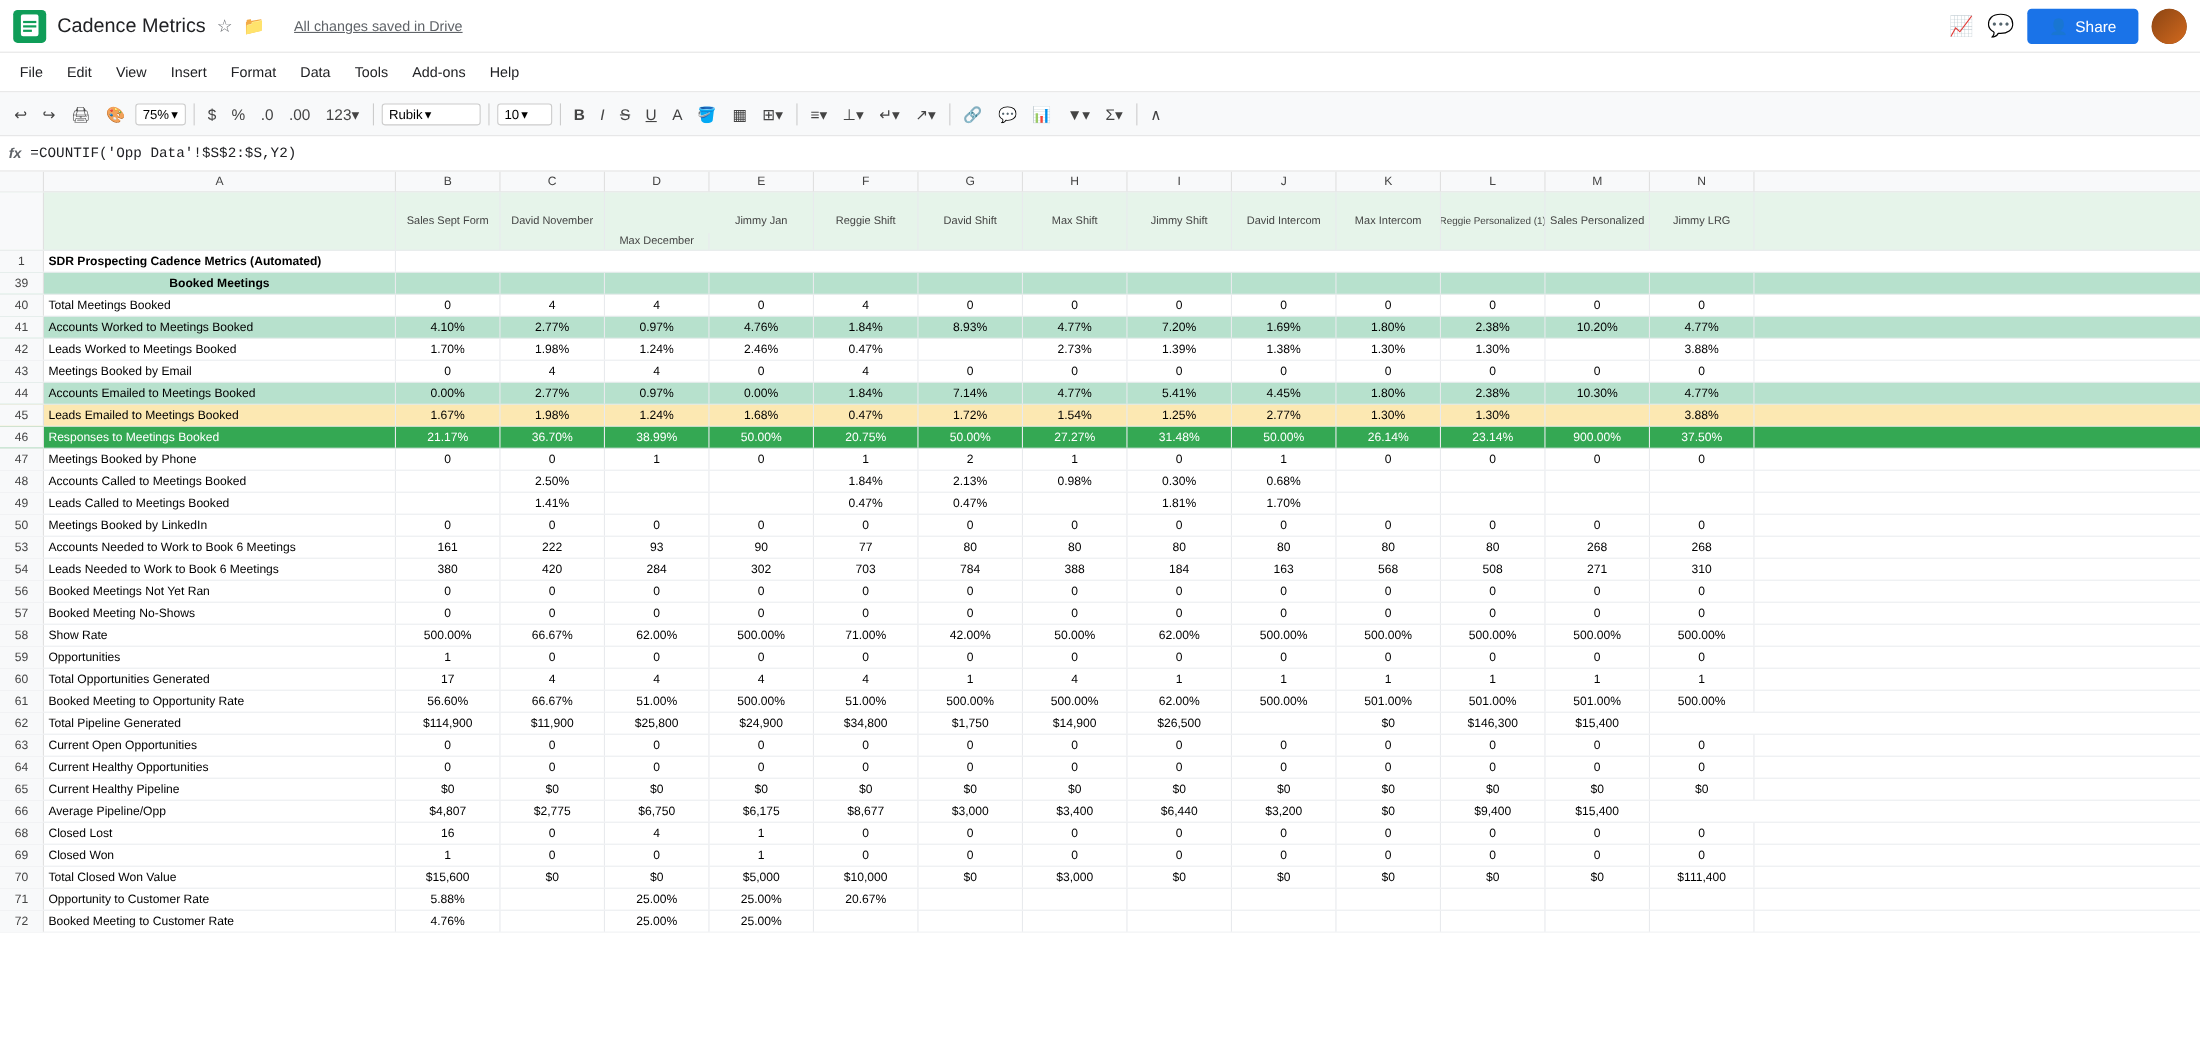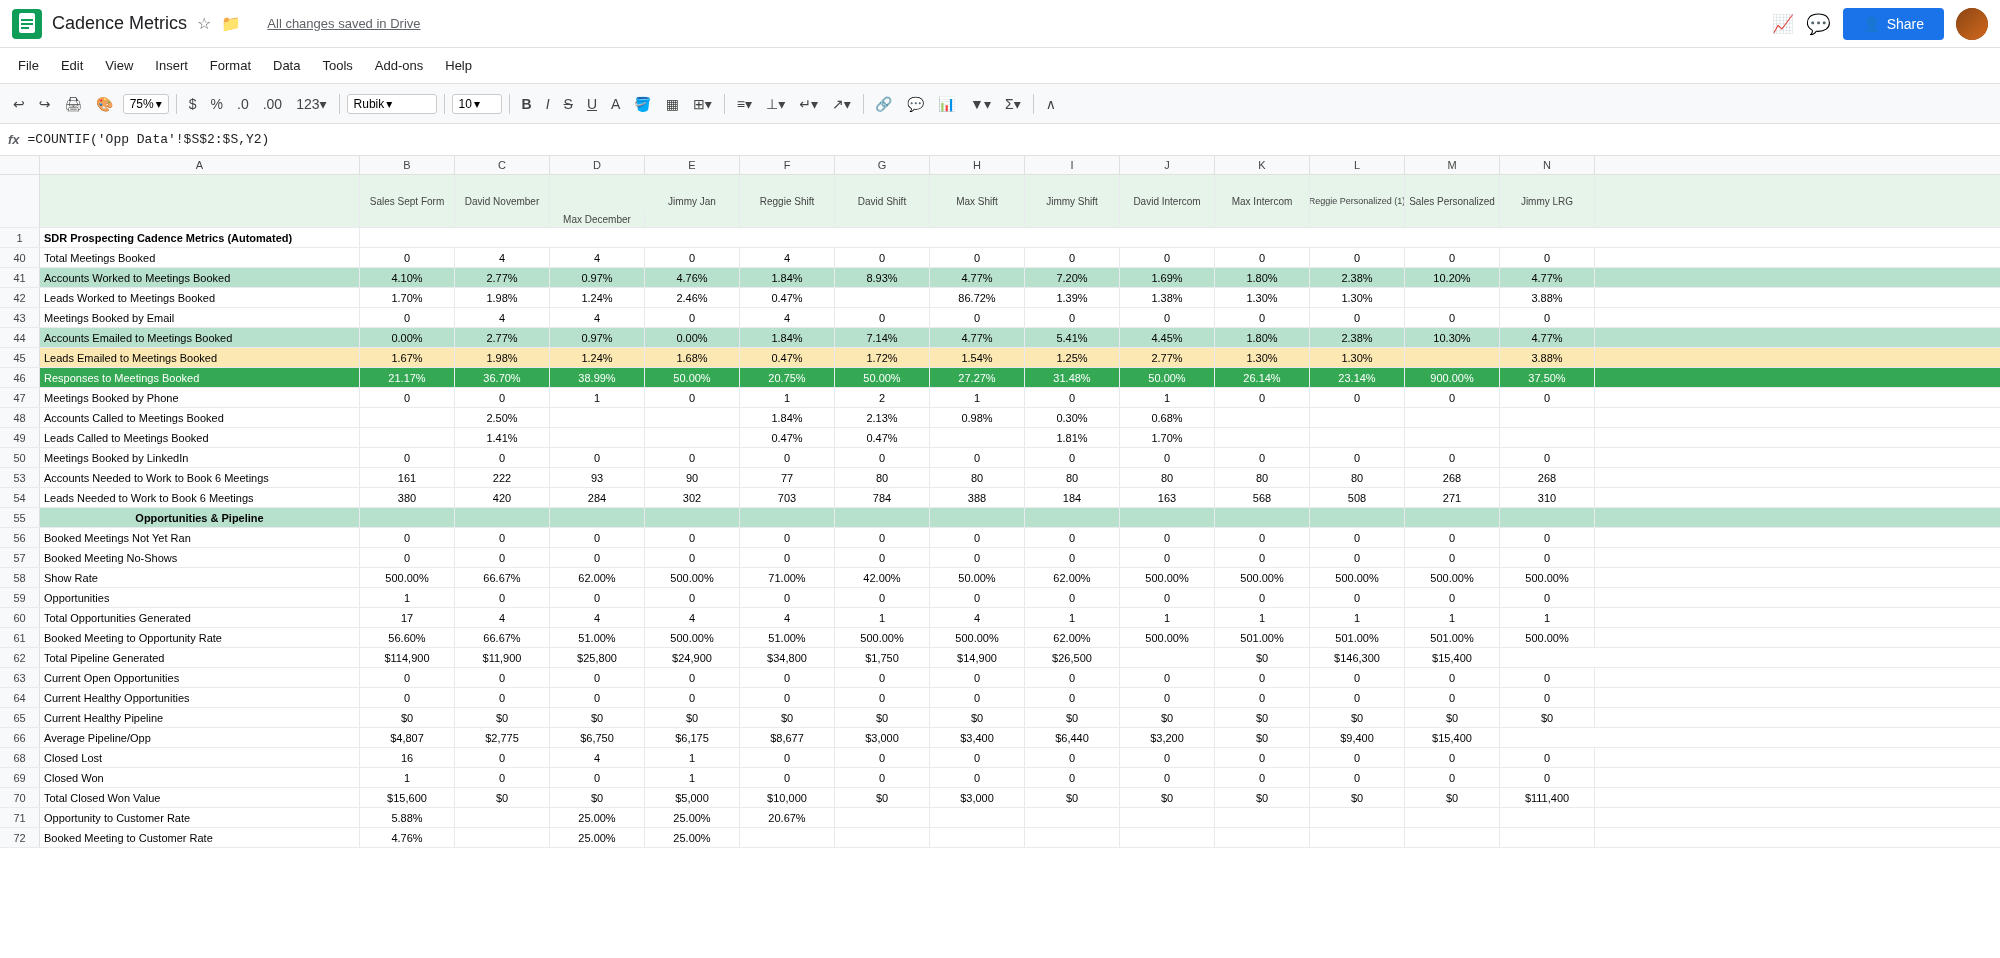--- a/index.html
+++ b/index.html
@@ -215,20 +215,37 @@
     <div class="cell cell-data" style="font-size:10px;color:#444;text-align:center;justify-content:center;font-size:9px;">Reggie Personalized (1)</div>
     <div class="cell cell-data" style="font-size:10px;color:#444;text-align:center;justify-content:center;">Sales Personalized</div>
     <div class="cell cell-data" style="font-size:10px;color:#444;text-align:center;justify-content:center;">Jimmy LRG</div>
   </div>
 
   <div id="grid">
       <div class="grid-row" style="background: rgb(255, 255, 255);">
         <div class="row-num">1</div>
         <div class="cell cell-a" style="font-weight: bold;">SDR Prospecting Cadence Metrics (Automated)</div>
       </div>
+      <div class="grid-row" style="background: rgb(183, 225, 205);">
+        <div class="row-num">39</div>
+        <div class="cell cell-a" style="font-weight: bold; text-align: center; justify-content: center; display: flex; width: 320px;">Booked Meetings</div>
+        <div class="cell cell-data" style="justify-content: center; text-align: center;"></div>
+        <div class="cell cell-data" style="justify-content: center; text-align: center;"></div>
+        <div class="cell cell-data" style="justify-content: center; text-align: center;"></div>
+        <div class="cell cell-data" style="justify-content: center; text-align: center;"></div>
+        <div class="cell cell-data" style="justify-content: center; text-align: center;"></div>
+        <div class="cell cell-data" style="justify-content: center; text-align: center;"></div>
+        <div class="cell cell-data" style="justify-content: center; text-align: center;"></div>
+        <div class="cell cell-data" style="justify-content: center; text-align: center;"></div>
+        <div class="cell cell-data" style="justify-content: center; text-align: center;"></div>
+        <div class="cell cell-data" style="justify-content: center; text-align: center;"></div>
+        <div class="cell cell-data" style="justify-content: center; text-align: center;"></div>
+        <div class="cell cell-data" style="justify-content: center; text-align: center;"></div>
+        <div class="cell cell-data" style="justify-content: center; text-align: center;"></div>
+      </div>
       <div class="grid-row" style="background: rgb(255, 255, 255);">
         <div class="row-num">40</div>
         <div class="cell cell-a">Total Meetings Booked</div>
         <div class="cell cell-data" style="justify-content: center; text-align: center;">0</div>
         <div class="cell cell-data" style="justify-content: center; text-align: center;">4</div>
         <div class="cell cell-data" style="justify-content: center; text-align: center;">4</div>
         <div class="cell cell-data" style="justify-content: center; text-align: center;">0</div>
         <div class="cell cell-data" style="justify-content: center; text-align: center;">4</div>
         <div class="cell cell-data" style="justify-content: center; text-align: center;">0</div>
         <div class="cell cell-data" style="justify-content: center; text-align: center;">0</div>
@@ -258,21 +275,21 @@
       </div>
       <div class="grid-row" style="background: rgb(255, 255, 255);">
         <div class="row-num">42</div>
         <div class="cell cell-a">Leads Worked to Meetings Booked</div>
         <div class="cell cell-data" style="justify-content: center; text-align: center;">1.70%</div>
         <div class="cell cell-data" style="justify-content: center; text-align: center;">1.98%</div>
         <div class="cell cell-data" style="justify-content: center; text-align: center;">1.24%</div>
         <div class="cell cell-data" style="justify-content: center; text-align: center;">2.46%</div>
         <div class="cell cell-data" style="justify-content: center; text-align: center;">0.47%</div>
         <div class="cell cell-data" style="justify-content: center; text-align: center;"></div>
-        <div class="cell cell-data" style="justify-content: center; text-align: center;">86.72%</div>
+        <div class="cell cell-data" style="justify-content: center; text-align: center;">2.73%</div>
         <div class="cell cell-data" style="justify-content: center; text-align: center;">1.39%</div>
         <div class="cell cell-data" style="justify-content: center; text-align: center;">1.38%</div>
         <div class="cell cell-data" style="justify-content: center; text-align: center;">1.30%</div>
         <div class="cell cell-data" style="justify-content: center; text-align: center;">1.30%</div>
         <div class="cell cell-data" style="justify-content: center; text-align: center;"></div>
         <div class="cell cell-data" style="justify-content: center; text-align: center;">3.88%</div>
       </div>
       <div class="grid-row" style="background: rgb(255, 255, 255);">
         <div class="row-num">43</div>
         <div class="cell cell-a">Meetings Booked by Email</div>
@@ -436,37 +453,20 @@
         <div class="cell cell-data" style="justify-content: center; text-align: center;">703</div>
         <div class="cell cell-data" style="justify-content: center; text-align: center;">784</div>
         <div class="cell cell-data" style="justify-content: center; text-align: center;">388</div>
         <div class="cell cell-data" style="justify-content: center; text-align: center;">184</div>
         <div class="cell cell-data" style="justify-content: center; text-align: center;">163</div>
         <div class="cell cell-data" style="justify-content: center; text-align: center;">568</div>
         <div class="cell cell-data" style="justify-content: center; text-align: center;">508</div>
         <div class="cell cell-data" style="justify-content: center; text-align: center;">271</div>
         <div class="cell cell-data" style="justify-content: center; text-align: center;">310</div>
       </div>
-      <div class="grid-row" style="background: rgb(183, 225, 205);">
-        <div class="row-num">55</div>
-        <div class="cell cell-a" style="font-weight: bold; text-align: center; justify-content: center; display: flex; width: 320px;">Opportunities &amp; Pipeline</div>
-        <div class="cell cell-data" style="justify-content: center; text-align: center;"></div>
-        <div class="cell cell-data" style="justify-content: center; text-align: center;"></div>
-        <div class="cell cell-data" style="justify-content: center; text-align: center;"></div>
-        <div class="cell cell-data" style="justify-content: center; text-align: center;"></div>
-        <div class="cell cell-data" style="justify-content: center; text-align: center;"></div>
-        <div class="cell cell-data" style="justify-content: center; text-align: center;"></div>
-        <div class="cell cell-data" style="justify-content: center; text-align: center;"></div>
-        <div class="cell cell-data" style="justify-content: center; text-align: center;"></div>
-        <div class="cell cell-data" style="justify-content: center; text-align: center;"></div>
-        <div class="cell cell-data" style="justify-content: center; text-align: center;"></div>
-        <div class="cell cell-data" style="justify-content: center; text-align: center;"></div>
-        <div class="cell cell-data" style="justify-content: center; text-align: center;"></div>
-        <div class="cell cell-data" style="justify-content: center; text-align: center;"></div>
-      </div>
       <div class="grid-row" style="background: rgb(255, 255, 255);">
         <div class="row-num">56</div>
         <div class="cell cell-a">Booked Meetings Not Yet Ran</div>
         <div class="cell cell-data" style="justify-content: center; text-align: center;">0</div>
         <div class="cell cell-data" style="justify-content: center; text-align: center;">0</div>
         <div class="cell cell-data" style="justify-content: center; text-align: center;">0</div>
         <div class="cell cell-data" style="justify-content: center; text-align: center;">0</div>
         <div class="cell cell-data" style="justify-content: center; text-align: center;">0</div>
         <div class="cell cell-data" style="justify-content: center; text-align: center;">0</div>
         <div class="cell cell-data" style="justify-content: center; text-align: center;">0</div>

